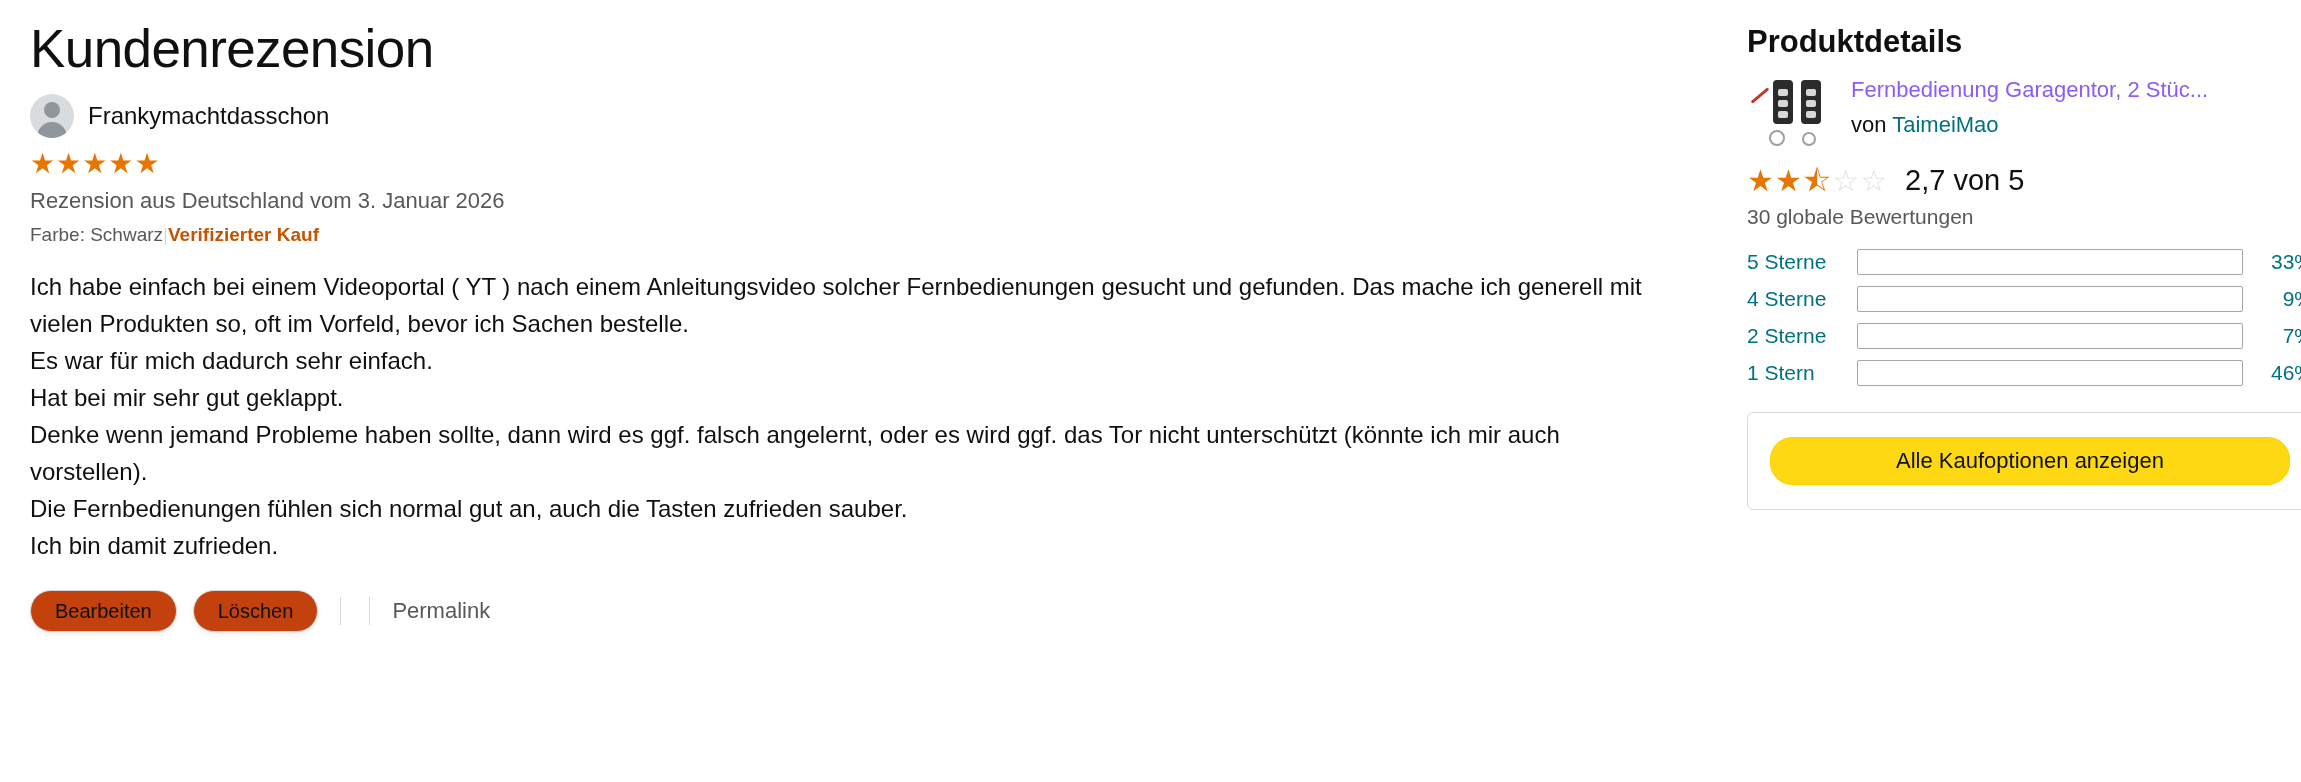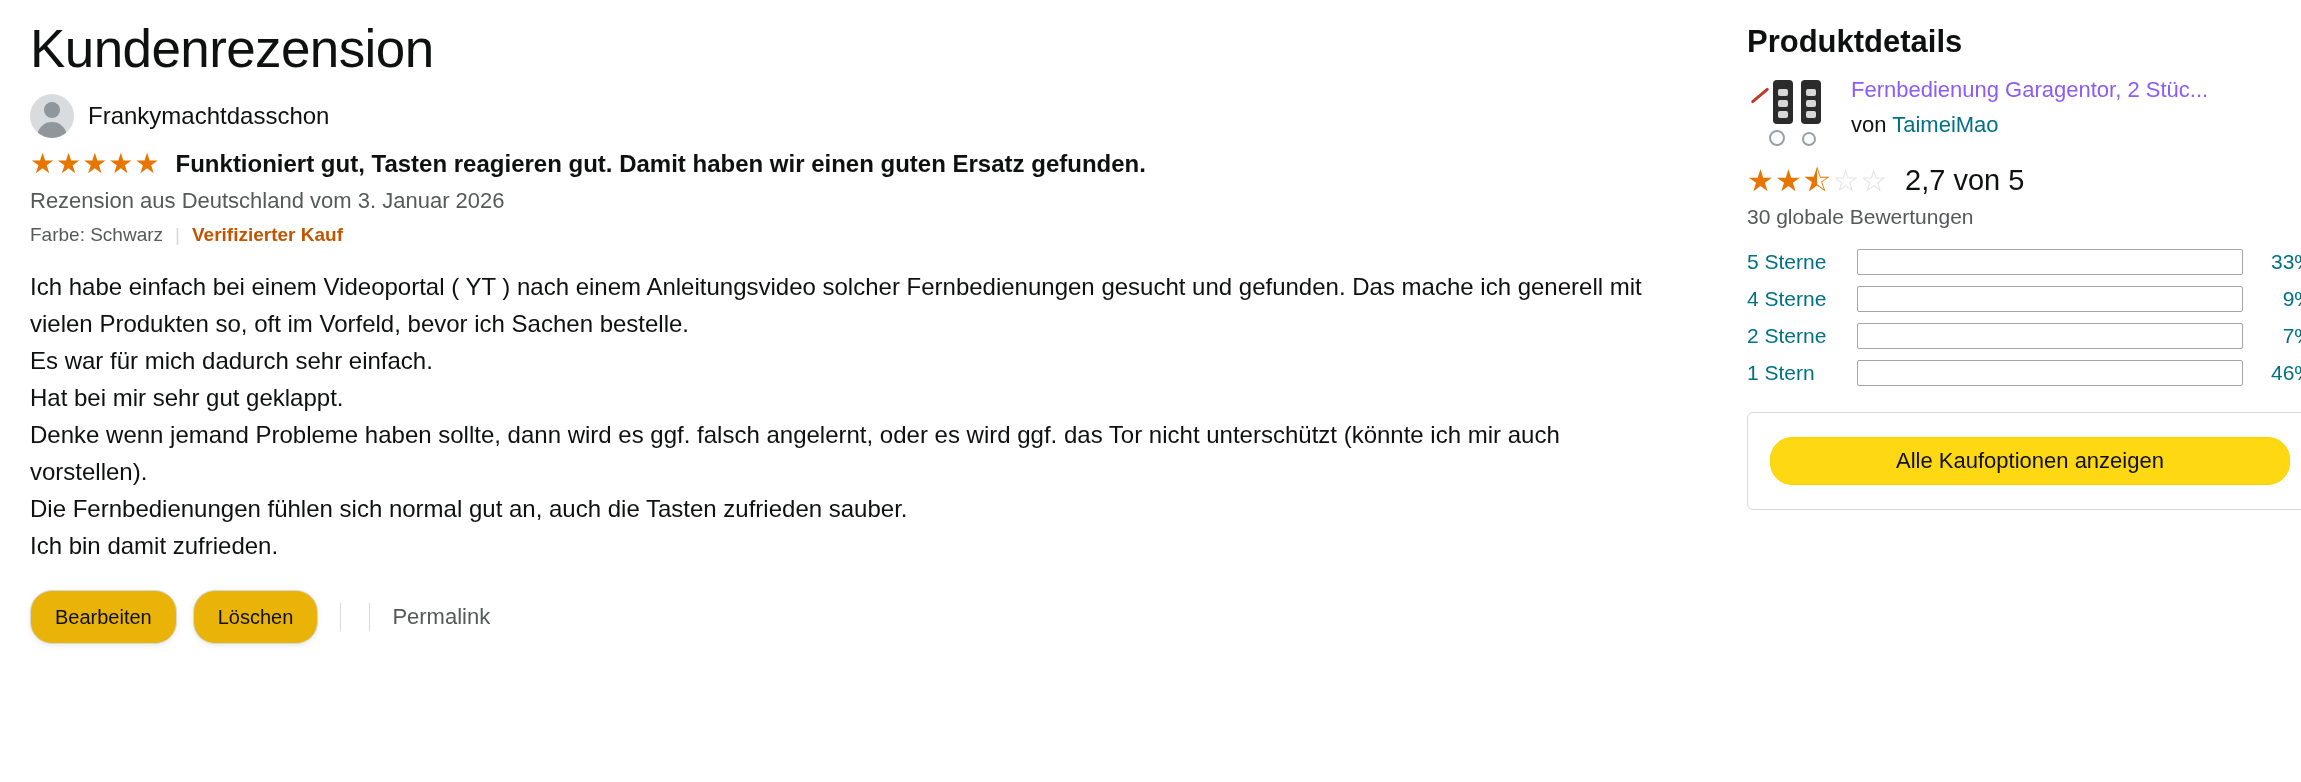--- a/index.html
+++ b/index.html
@@ -100,21 +100,20 @@
     font-size: 22px;
     color: #565959;
     margin-bottom: 10px;
   }
   .sub-meta {
     font-size: 19px;
     color: #565959;
     margin-bottom: 22px;
     display: flex;
     align-items: center;
-    gap: 12px;
   }
   .sub-meta .divider {
     color: #d5d9d9;
   }
   .verified {
     color: #C45500;
     font-weight: bold;
     font-size: 19px;
   }
   .review-body {
@@ -124,24 +123,24 @@
     max-width: 1640px;
     margin-bottom: 26px;
   }
   .review-body p { margin: 0; }
   .actions {
     display: flex;
     align-items: center;
     gap: 16px;
   }
   .btn-pill {
-    background: #eab308;
+    background: #c2410c;
     border: 1px solid #D5D9D9;
     border-radius: 22px;
-    height: 54px;
+    height: 42px;
     padding: 0 24px;
     font-size: 20px;
     color: #0F1111;
     display: inline-flex;
     align-items: center;
     justify-content: center;
     box-shadow: 0 2px 5px rgba(213,217,217,.5);
     cursor: pointer;
     font-family: "Liberation Sans", sans-serif;
   }
@@ -339,21 +338,20 @@
     </div>
 
     <div class="title-row">
       <span class="stars">
         <span class="star">★</span>
         <span class="star">★</span>
         <span class="star">★</span>
         <span class="star">★</span>
         <span class="star">★</span>
       </span>
-      <span class="review-title">Funktioniert gut, Tasten reagieren gut. Damit haben wir einen guten Ersatz gefunden.</span>
     </div>
 
     <div class="review-meta">Rezension aus Deutschland vom 3. Januar 2026</div>
 
     <div class="sub-meta">
       <span>Farbe: Schwarz</span>
       <span class="divider">|</span>
       <span class="verified">Verifizierter Kauf</span>
     </div>
 

